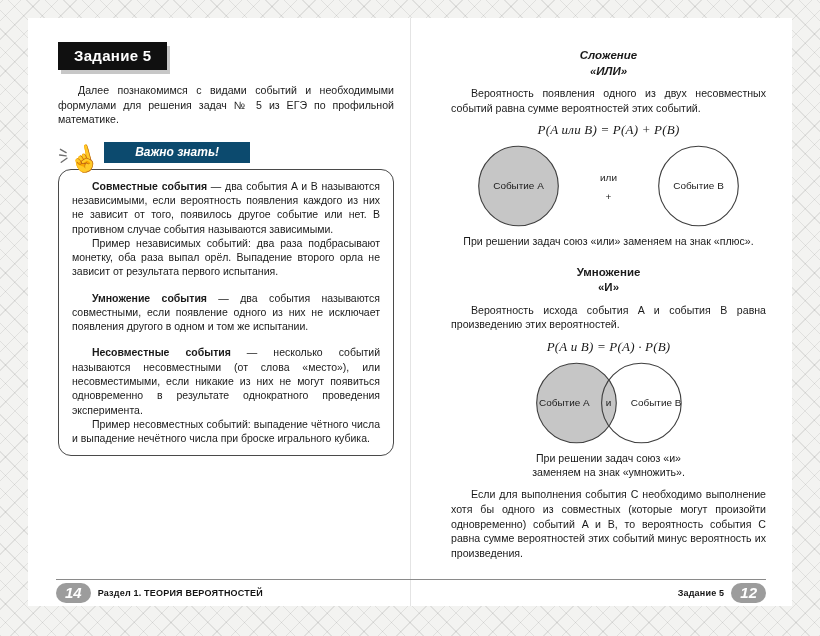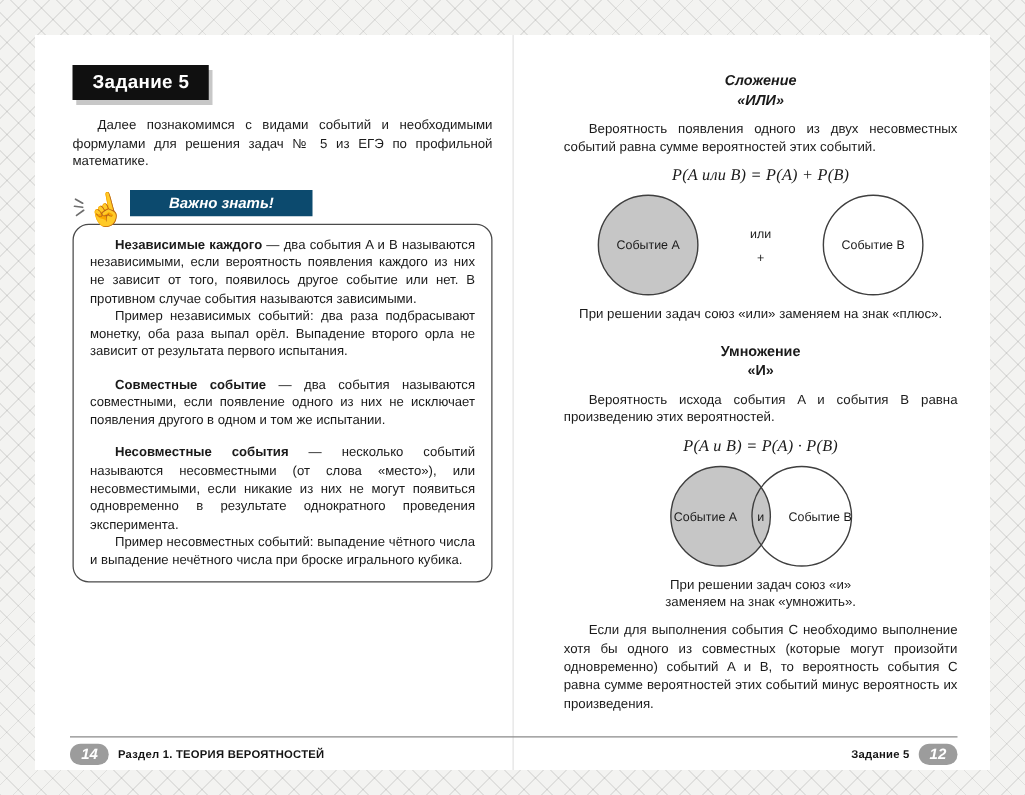--- a/index.html
+++ b/index.html
@@ -5,21 +5,21 @@
   html,body{margin:0;padding:0;}
   body{
     width:820px;height:636px;position:relative;overflow:hidden;
     font-family:"Liberation Sans",sans-serif;color:#1a1a1a;
     background-color:#f3f3f1;
     background-image:
       repeating-linear-gradient(45deg, rgba(0,0,0,0.08) 0 1px, transparent 1px 13px),
       repeating-linear-gradient(-45deg, rgba(0,0,0,0.08) 0 1px, transparent 1px 13px);
   }
   .spread{
-    position:absolute;left:28px;top:28px;width:764px;height:588px;
+    position:absolute;left:28px;top:18px;width:764px;height:588px;
     background:#ffffff;display:flex;
   }
   .page{width:50%;box-sizing:border-box;position:relative;}
   .page-left{padding:24px 16px 0 30px;}
   .page-right{padding:20px 26px 0 40px;border-left:1px solid #e4e4e4;}
 
   
   .task-title{
     display:inline-block;background:#101010;color:#fff;font-weight:bold;
     font-size:15px;padding:5px 16px 6px;letter-spacing:.3px;
@@ -74,21 +74,21 @@
 
   
   .footer{
     position:absolute;left:28px;right:26px;bottom:0;height:26px;
     border-top:1.5px solid #8a8a8a;display:flex;justify-content:space-between;
     align-items:center;background:transparent;
   }
   .f-group{display:flex;align-items:center;gap:7px;}
   .page-oval{
     background:#9c9c9c;color:#fff;font-weight:bold;font-style:italic;
-    font-size:12px;border-radius:10px;padding:1px 9px 2px;
+    font-size:15px;border-radius:10px;padding:1px 9px 2px;
   }
   .f-text{font-size:9px;font-weight:bold;letter-spacing:.2px;color:#141414;}
 </style>
 </head>
 <body>
 
 <div class="spread">
 
   <section class="page page-left">
     <div class="task-title">
@@ -101,23 +101,23 @@
       <span class="hand">
         <svg class="spark" viewBox="0 0 16 24">
           <path d="M3 5 L10 9 M2 12 L10 13 M4 21 L11 16" stroke="#6e6e6e" stroke-width="1.7" fill="none" stroke-linecap="round"></path>
         </svg>
         <span class="hand-glyph">☝</span>
       </span>
       <span class="badge">Важно знать!</span>
     </div>
 
     <div class="info-box">
-      <p class="para box-p"><b>Независимые каждого</b><span> — два события A и B называются независимыми, если вероятность появления каждого из них не зависит от того, появилось другое событие или нет. В противном случае события называются зависимыми.</span></p>
+      <p class="para box-p"><b>Совместные события</b><span> — два события A и B называются независимыми, если вероятность появления каждого из них не зависит от того, появилось другое событие или нет. В противном случае события называются зависимыми.</span></p>
       <p class="para box-p"><span>Пример независимых событий: два раза подбрасывают монетку, оба раза выпал орёл. Выпадение второго орла не зависит от результата первого испытания.</span></p>
-      <p class="para box-p gap"><b>Совместные событие</b><span> — два события называются совместными, если появление одного из них не исключает появления другого в одном и том же испытании.</span></p>
+      <p class="para box-p gap"><b>Умножение события</b><span> — два события называются совместными, если появление одного из них не исключает появления другого в одном и том же испытании.</span></p>
       <p class="para box-p gap"><b>Несовместные события</b><span> — несколько событий называются несовместными (от слова «место»), или несовместимыми, если никакие из них не могут появиться одновременно в результате однократного проведения эксперимента.</span></p>
       <p class="para box-p"><span>Пример несовместных событий: выпадение чётного числа и выпадение нечётного числа при броске игрального кубика.</span></p>
     </div>
   </section>
 
   <section class="page page-right">
 
     <h3 class="sec-head first">
       <span>Сложение</span>
       <span>«ИЛИ»</span>

